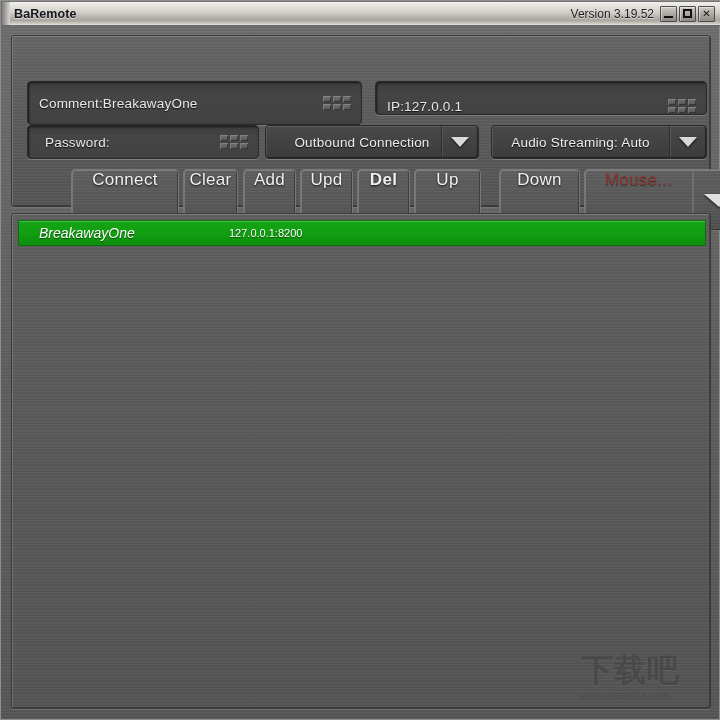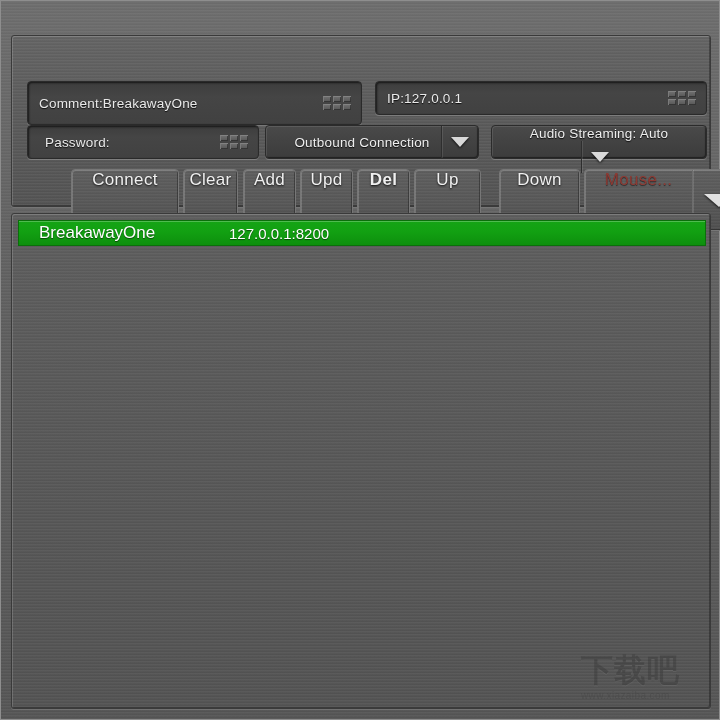--- a/index.html
+++ b/index.html
@@ -162,21 +162,21 @@
   }
   .grip i {
     display: block;
     background: linear-gradient(180deg, #6e6e6e, #565656);
     border-top: 1px solid #828282;
     border-left: 1px solid #7a7a7a;
     box-shadow: inset -1px -1px 0 rgba(0,0,0,0.4);
   }
 
   #field-comment { left: 15px; top: 45px; width: 335px; height: 44px; }
-  #field-ip      { left: 363px; top: 45px; width: 332px; height: 34px; }
+  #field-ip      { left: 363px; top: 45px; width: 332px; height: 34px; align-items: flex-end; }
   #field-password{ left: 15px; top: 89px; width: 232px; height: 34px; padding-left: 6px; }
 
   
   .combo {
     position: absolute;
     box-sizing: border-box;
     background: linear-gradient(180deg, #4a4a4a 0%, #434343 45%, #3c3c3c 100%);
     border: 1px solid #2b2b2b;
     border-radius: 4px;
     box-shadow:
@@ -206,21 +206,21 @@
     justify-content: center;
   }
   .tri-down {
     width: 0; height: 0;
     border-left: 9px solid transparent;
     border-right: 9px solid transparent;
     border-top: 10px solid #d9d9d9;
     filter: drop-shadow(0 1px 1px rgba(0,0,0,0.8));
   }
   #combo-connection { left: 253px; top: 89px; width: 214px; height: 34px; padding-left: 17px; }
-  #combo-audio      { left: 479px; top: 89px; width: 216px; height: 34px; flex-direction: column; }
+  #combo-audio      { left: 479px; top: 89px; width: 216px; height: 34px; }
 
   
   .btn {
     position: absolute;
     box-sizing: border-box;
     background:
       repeating-linear-gradient(180deg,
         rgba(255,255,255,0.035) 0px,
         rgba(255,255,255,0.035) 1px,
         rgba(0,0,0,0.04) 2px,
@@ -292,27 +292,28 @@
     box-sizing: border-box;
   }
   .list-row.selected {
     background: linear-gradient(180deg, #15a415 0%, #12a012 45%, #0d8f0d 100%);
     border: 1px solid #0a6f0a;
     box-shadow: inset 0 1px 0 rgba(255,255,255,0.25);
   }
   .list-row .col-name {
     width: 190px;
     margin-left: 20px;
-    font-size: 17px;
+    font-size: 14px;
     color: #ffffff;
     white-space: nowrap;
     text-shadow: 0 1px 1px rgba(0,0,0,0.55);
+    font-style: italic;
   }
   .list-row .col-addr {
-    font-size: 15px;
+    font-size: 11px;
     color: #ffffff;
     white-space: nowrap;
     text-shadow: 0 1px 1px rgba(0,0,0,0.55);
   }
 
   
   #watermark {
     position: absolute;
     right: 10px; bottom: 10px;
     width: 128px; height: 58px;
@@ -334,20 +335,35 @@
     line-height: 13px;
     color: #3a3a3a;
     letter-spacing: 0.4px;
   }
 </style>
 </head>
 <body>
 
 <div id="window">
 
+  <div id="titlebar">
+    <span id="app-title">BaRemote</span>
+    <span id="title-spacer"></span>
+    <span id="version-label">Version 3.19.52</span>
+
+    <div class="winbtn" id="btn-minimize">
+      <span class="bar-min"></span>
+    </div>
+    <div class="winbtn" id="btn-maximize">
+      <span class="sq-max"></span>
+    </div>
+    <div class="winbtn" id="btn-close">
+      <span class="glyph">✕</span>
+    </div>
+  </div>
 
   <div class="panel" id="top-panel">
 
     <div class="field" id="field-comment">
       <span class="ftext">Comment:BreakawayOne</span>
       <span class="fspacer"></span>
       <span class="grip">
         <i></i>
           <i></i>
           <i></i>

